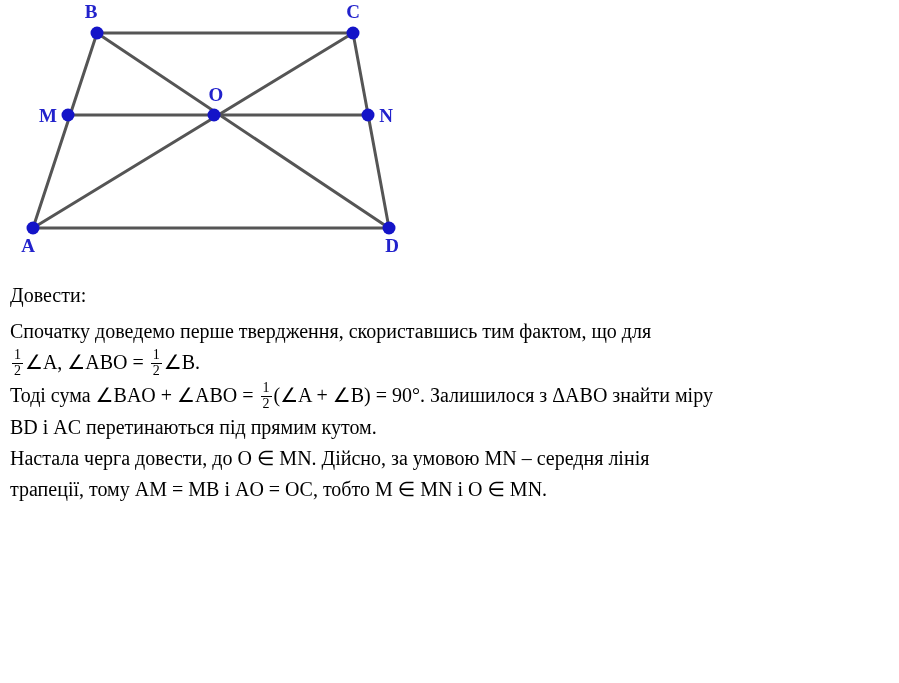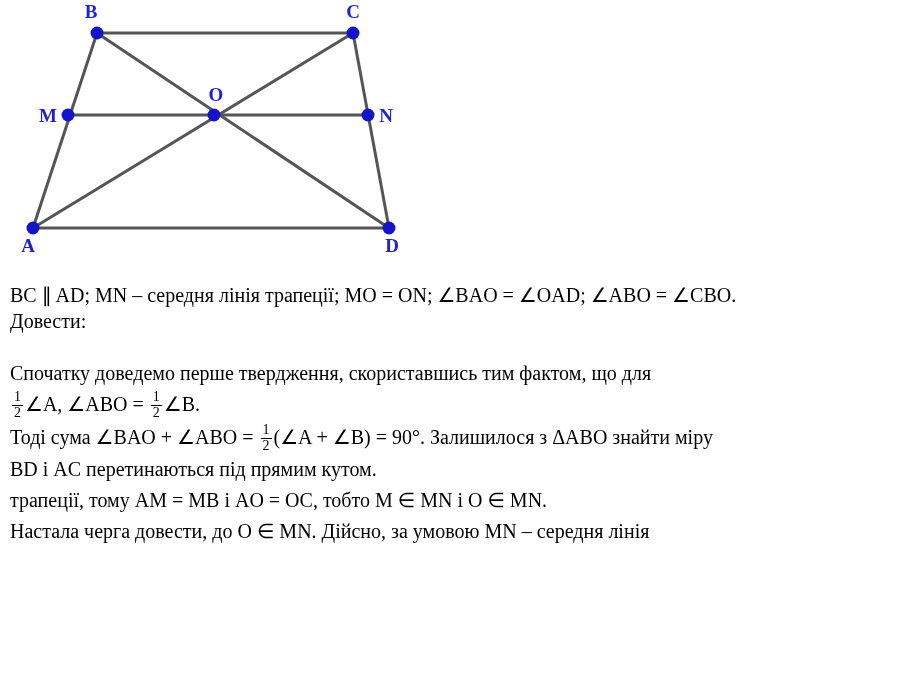--- a/index.html
+++ b/index.html
@@ -36,21 +36,21 @@
   .para {
     font-size: 20px;
     line-height: 27px;
     margin: 0;
     white-space: nowrap;
   }
   .given-block .para {
     line-height: 26px;
   }
   .proof-block {
-    margin-top: 24px;
+    margin-top: 8px;
   }
   .proof-block .para {
     line-height: 31px;
   }
   .frac {
     display: inline-block;
     vertical-align: middle;
     text-align: center;
     font-size: 14px;
     line-height: 1.05;
@@ -107,27 +107,26 @@
         <text class="lbl" x="386" y="122" text-anchor="middle">N</text>
         <text class="lbl" x="28" y="252" text-anchor="middle">A</text>
         <text class="lbl" x="392" y="252" text-anchor="middle">D</text>
       </g>
     </svg>
   </div>
 
   <div class="text-block">
 
     <div class="given-block">
-      <p class="para">BC ∥ AD; MN – середня лінія трапеції; MO = ON; ∠BAO = ∠OAD; ∠ABO = ∠CBO.</p>
       <p class="para">Довести:</p>
     </div>
 
     <div class="proof-block">
       <p class="para">Спочатку доведемо перше твердження, скориставшись тим фактом, що для</p>
       <p class="para"><span class="frac"><span class="num">1</span><span class="den">2</span></span><span>∠A, ∠ABO = </span><span class="frac"><span class="num">1</span><span class="den">2</span></span><span>∠B.</span></p>
       <p class="para"><span>Тоді сума ∠BAO + ∠ABO = </span><span class="frac"><span class="num">1</span><span class="den">2</span></span><span>(∠A + ∠B) = 90°. Залишилося з ΔABO знайти міру</span></p>
       <p class="para">BD і AC перетинаються під прямим кутом.</p>
+      <p class="para">Настала черга довести, до O ∈ MN. Дійсно, за умовою MN – середня лінія</p>
       <p class="para">трапеції, тому AM = MB і AO = OC, тобто M ∈ MN і O ∈ MN.</p>
-      <p class="para">Настала черга довести, до O ∈ MN. Дійсно, за умовою MN – середня лінія</p>
     </div>
 
   </div>
 </div>
 
 </body></html>

